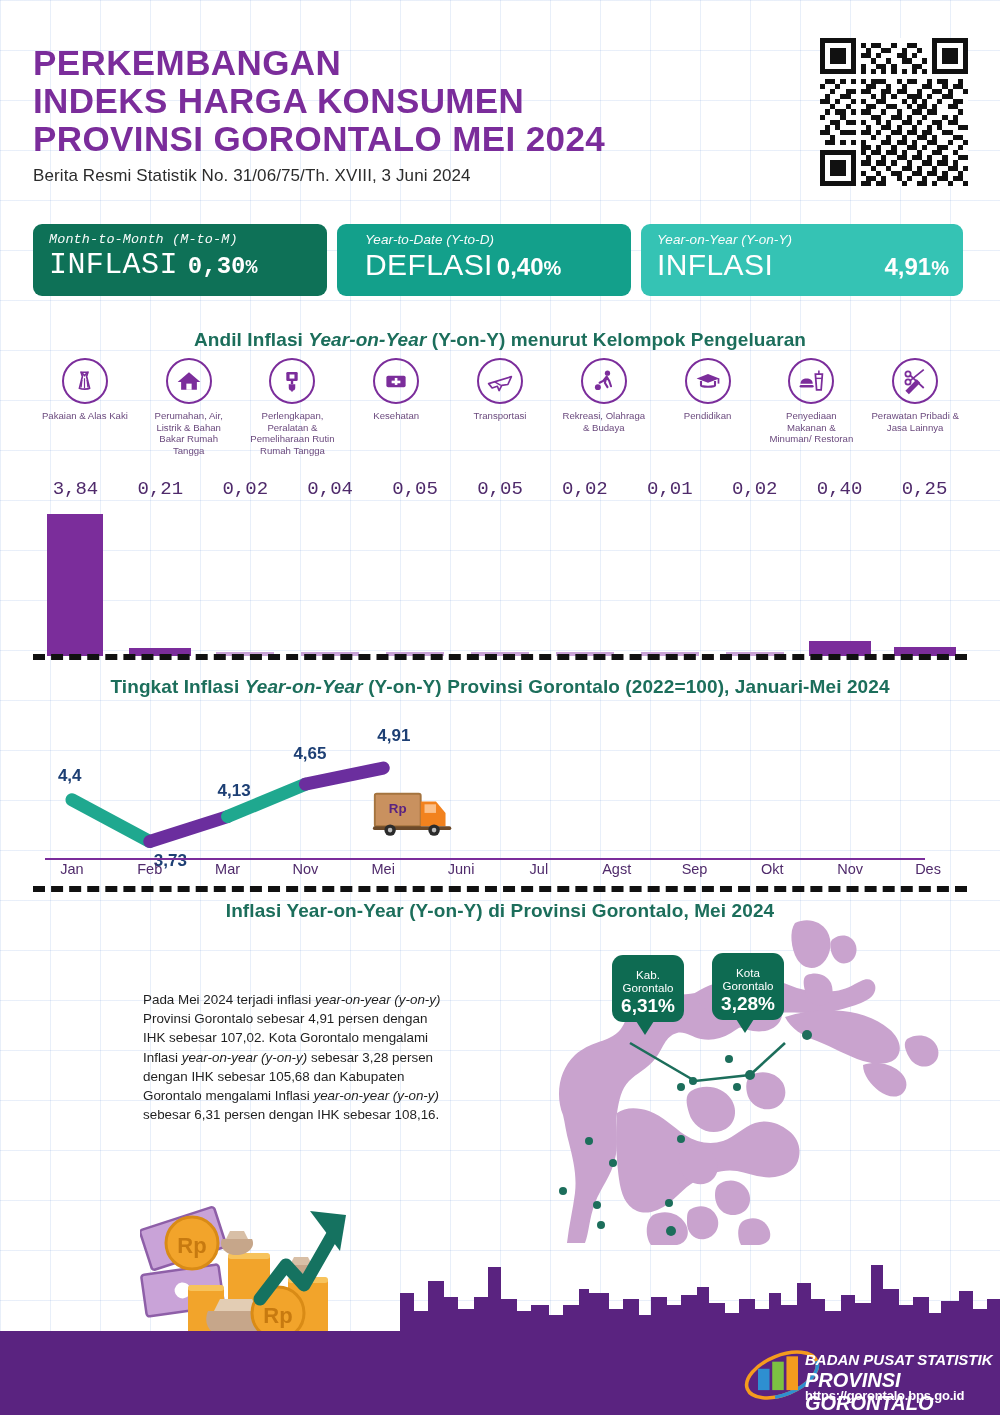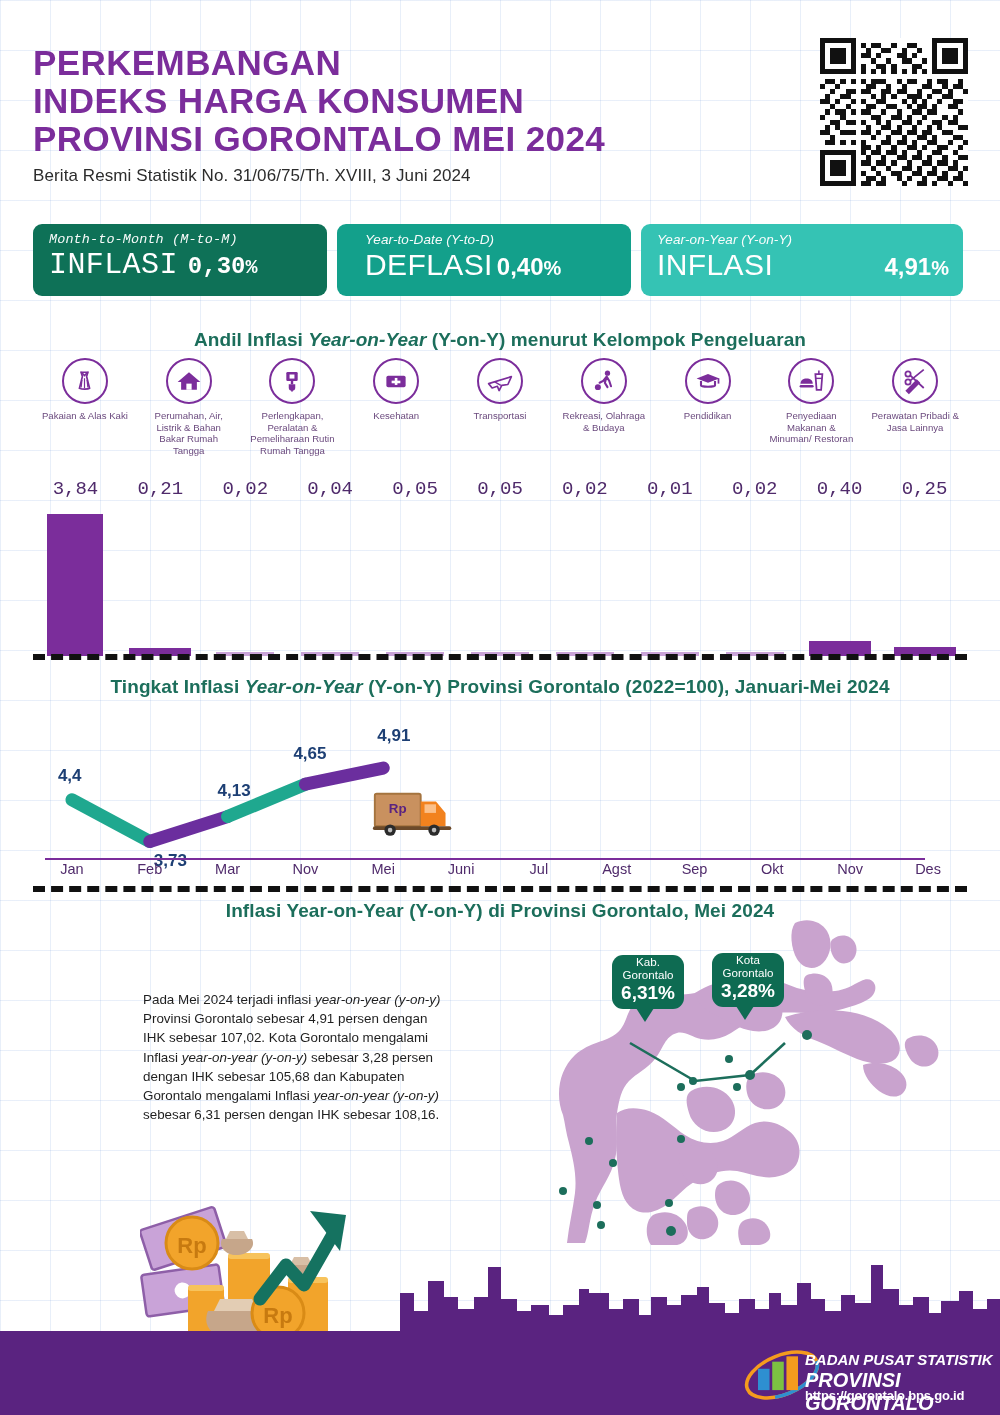--- a/index.html
+++ b/index.html
@@ -85,21 +85,21 @@
 
   
   #narrative{
     position:absolute;left:143px;top:990px;width:300px;
     font-size:13.4px;line-height:19.2px;color:#1f1f1f;
   }
   #narrative i{font-style:italic;}
   #mapwrap{position:absolute;left:545px;top:915px;width:440px;height:330px;}
 
   .callout{position:absolute;background:#0E6B52;border-radius:11px;color:#fff;text-align:center;}
-  .callout .cname{font-size:11.6px;line-height:13px;padding-top:0;}
+  .callout .cname{font-size:11.6px;line-height:13px;padding-top:13px;}
   .callout .cval{font-size:19px;font-weight:bold;line-height:23px;padding-bottom:5px;}
   .callout .tail{position:absolute;width:0;height:0;border-left:9px solid transparent;
     border-right:9px solid transparent;border-top:14px solid #0E6B52;bottom:-13px;}
   #co-kab{left:612px;top:955px;width:72px;}
   #co-kab .tail{left:24px;}
   #co-kota{left:712px;top:953px;width:72px;}
   #co-kota .tail{left:24px;}
 
   
   #skyline{position:absolute;left:0;top:1253px;width:1000px;height:110px;}

